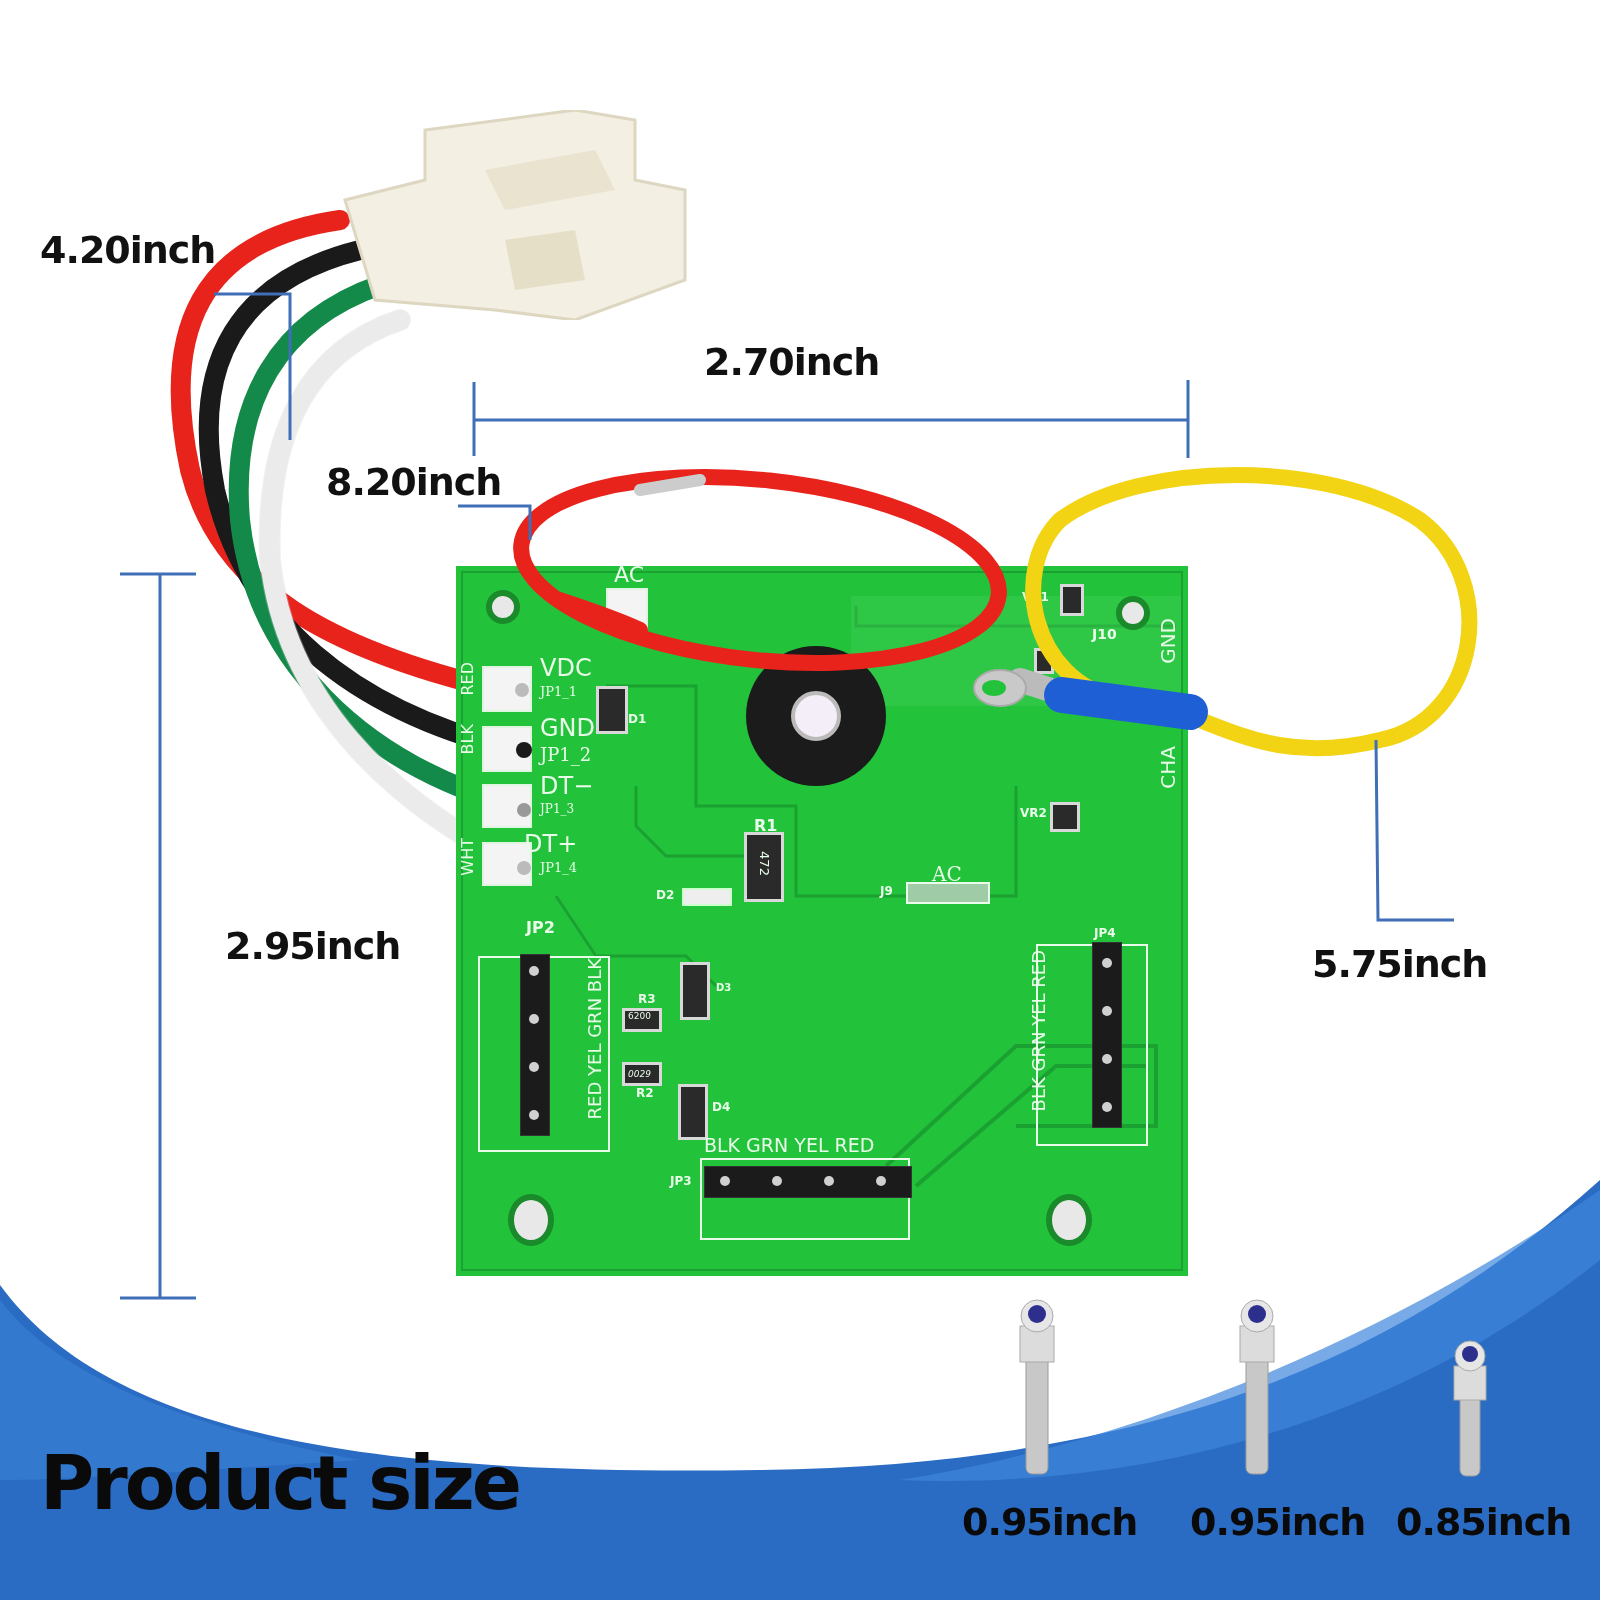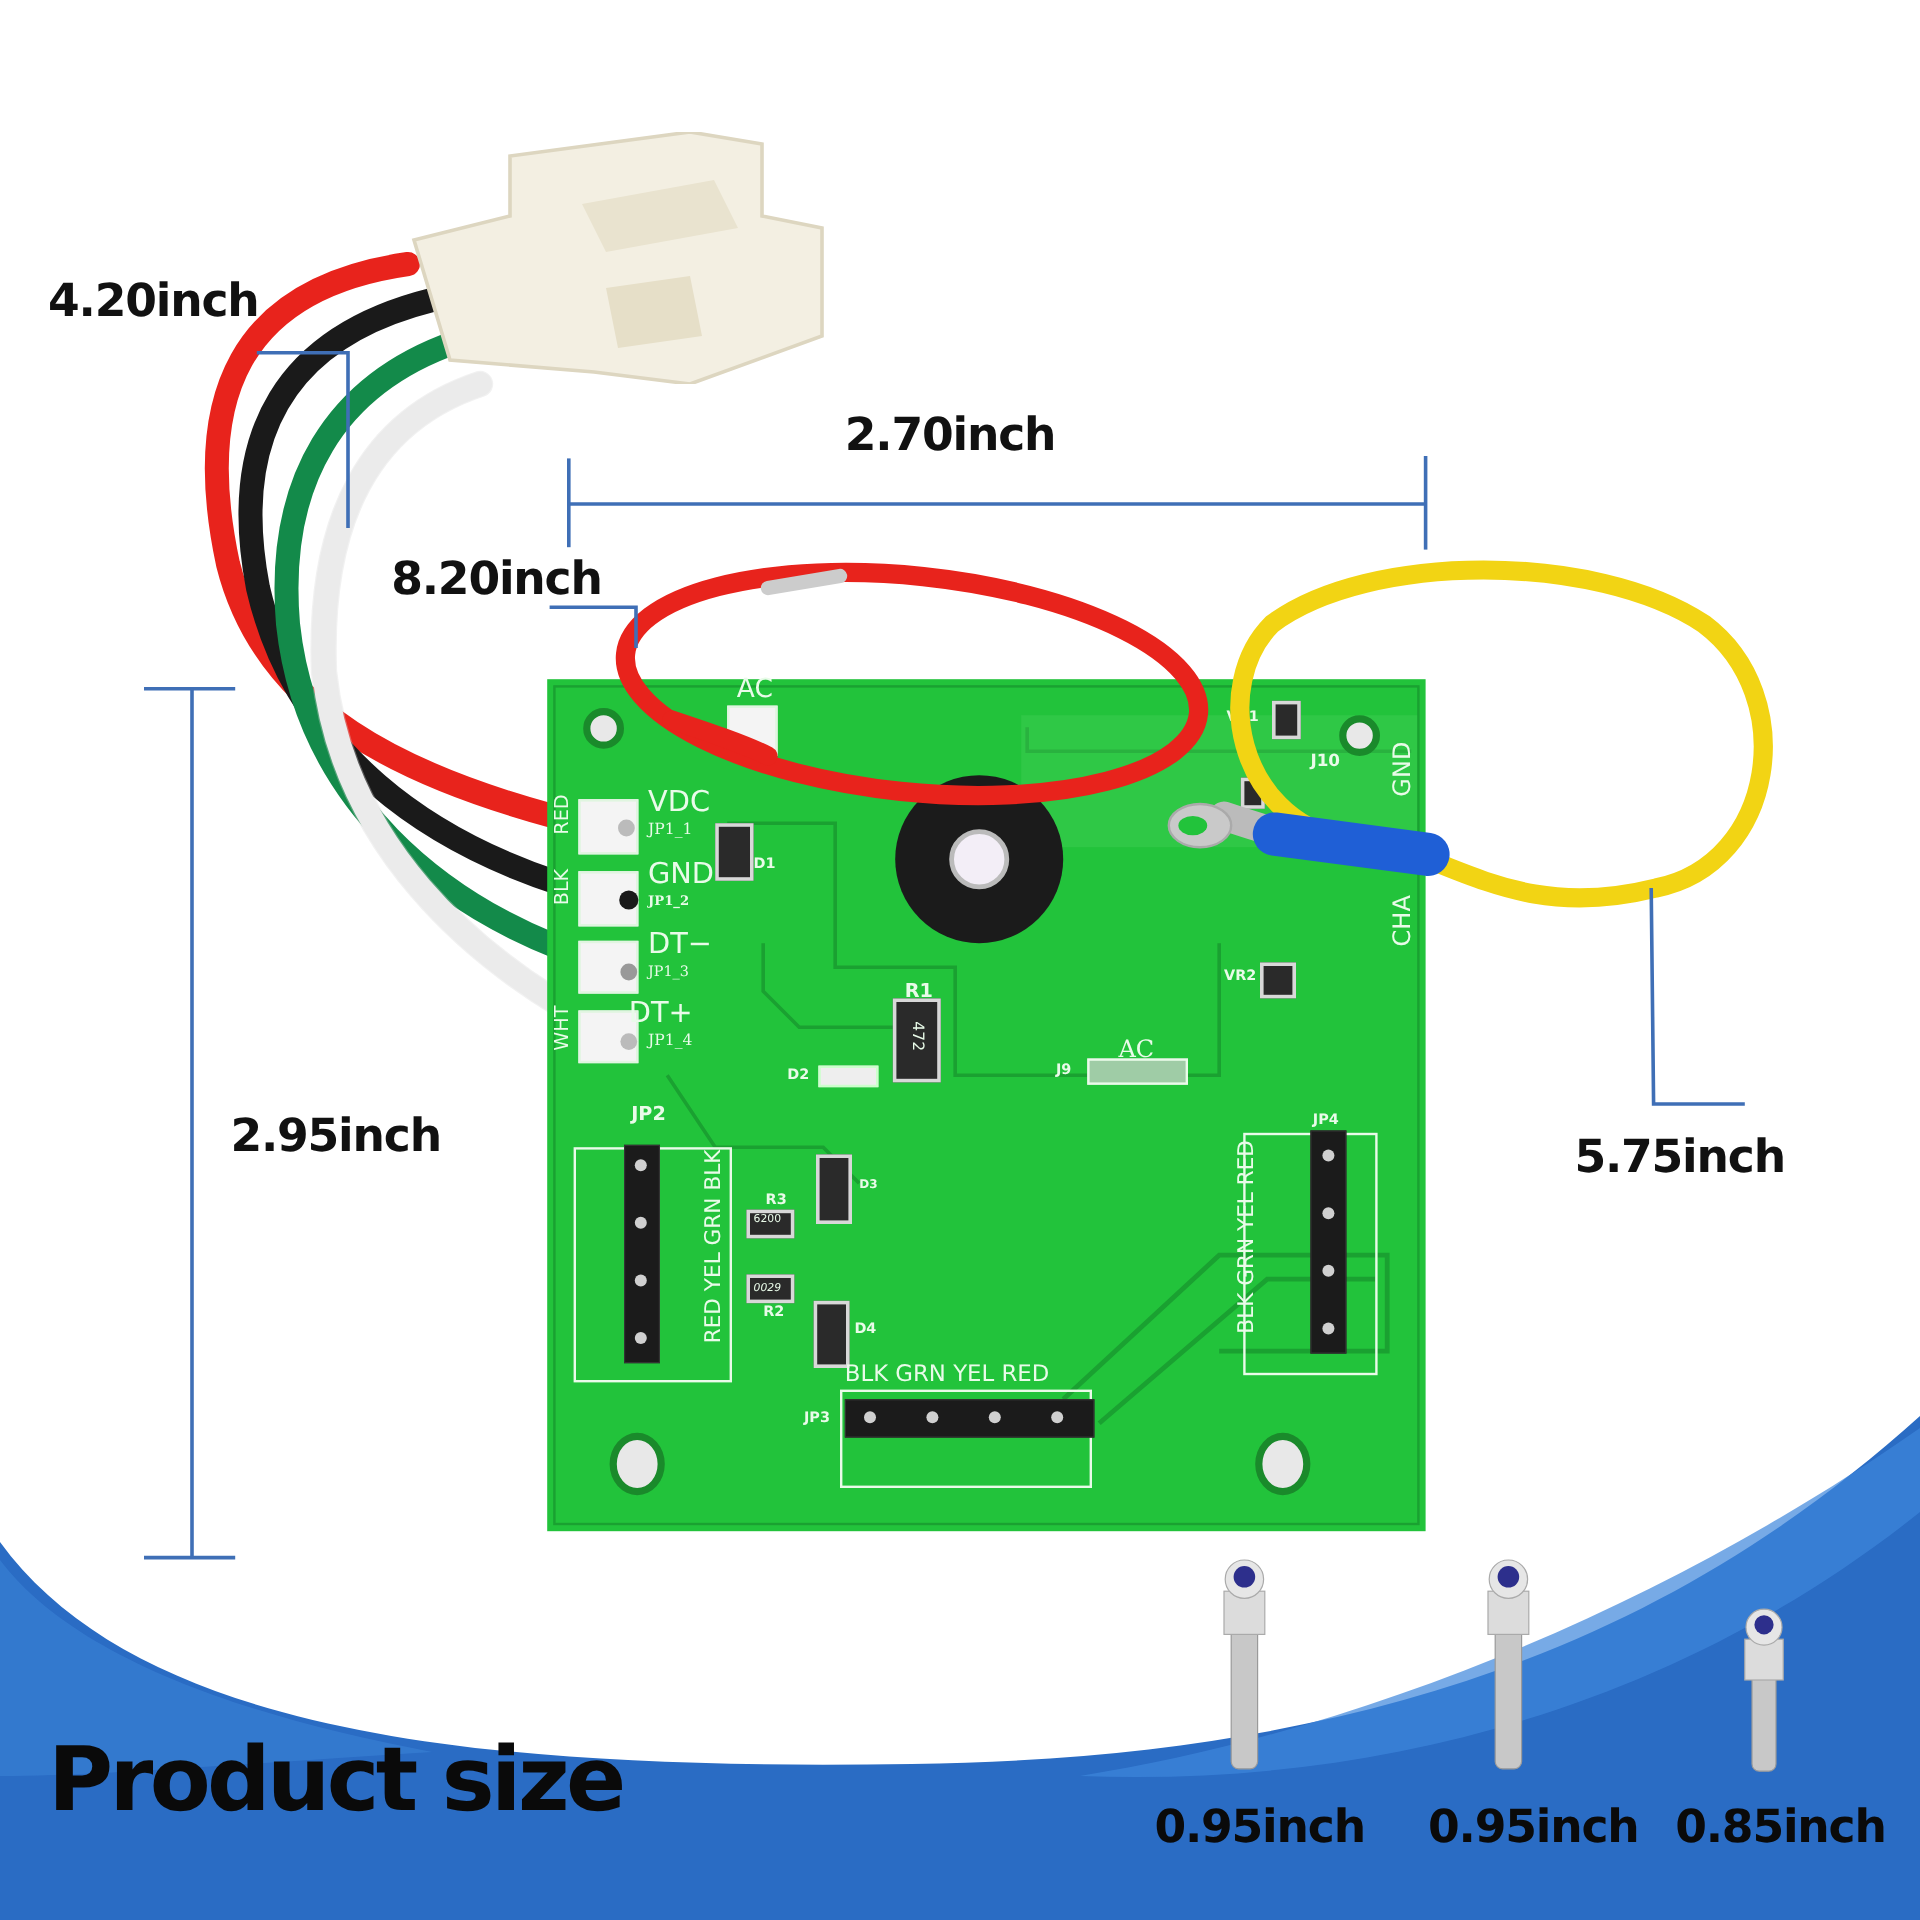--- a/index.html
+++ b/index.html
@@ -71,21 +71,21 @@
   <div class="pad" style="left:150px;top:22px;width:38px;height:38px;"></div>
 
   <div class="pad" style="left:26px;top:100px;width:46px;height:42px;"></div>
   <div class="pad" style="left:26px;top:160px;width:46px;height:42px;"></div>
   <div class="pad" style="left:26px;top:218px;width:46px;height:40px;"></div>
   <div class="pad" style="left:26px;top:276px;width:46px;height:40px;"></div>
 
   <span class="pcb-text" style="left:84px;top:88px;font-size:24px;">VDC</span>
   <span class="pcb-serif" style="left:84px;top:118px;font-size:13px;">JP1_1</span>
   <span class="pcb-text" style="left:84px;top:148px;font-size:24px;">GND</span>
-  <span class="pcb-serif" style="left:84px;top:178px;font-size:11px;font-weight:bold;">JP1_2</span>
+  <span class="pcb-serif" style="left:84px;top:178px;font-size:18px;">JP1_2</span>
   <span class="pcb-text" style="left:84px;top:206px;font-size:24px;">DT−</span>
   <span class="pcb-serif" style="left:84px;top:236px;font-size:12px;">JP1_3</span>
   <span class="pcb-text" style="left:68px;top:264px;font-size:24px;">DT+</span>
   <span class="pcb-serif" style="left:84px;top:294px;font-size:13px;">JP1_4</span>
 
   <span class="pcb-text vert" style="left:2px;top:96px;font-size:16px;">RED</span>
   <span class="pcb-text vert" style="left:2px;top:158px;font-size:16px;">BLK</span>
   <span class="pcb-text vert" style="left:2px;top:272px;font-size:16px;">WHT</span>
 
   <div class="comp" style="left:140px;top:120px;width:26px;height:42px;"></div>
@@ -185,21 +185,21 @@
     <path d="M160,574 L160,1298"></path>
     <path d="M120,1298 L196,1298"></path>
 
     <path d="M1376,740 L1378,920 L1454,920"></path>
   </g>
 </svg>
 
 <div class="dim-label" style="left:40px;top:228px;">4.20inch</div>
 <div class="dim-label" style="left:704px;top:340px;">2.70inch</div>
 <div class="dim-label" style="left:326px;top:460px;">8.20inch</div>
-<div class="dim-label" style="left:192px;top:924px;">2.95inch</div>
+<div class="dim-label" style="left:225px;top:924px;">2.95inch</div>
 <div class="dim-label" style="left:1312px;top:942px;">5.75inch</div>
 
 <svg class="abs" style="left:1000px;top:1290px;" width="600" height="200">
   <g>
     <rect x="26" y="54" width="22" height="130" rx="6" fill="#c8c8c8" stroke="#9a9a9a"></rect>
     <rect x="20" y="36" width="34" height="36" fill="#dcdcdc" stroke="#aaa"></rect>
     <ellipse cx="37" cy="26" rx="16" ry="16" fill="#e6e6e6" stroke="#aaa"></ellipse>
     <ellipse cx="37" cy="24" rx="9" ry="9" fill="#2d2f8c"></ellipse>
   </g>
   <g>

